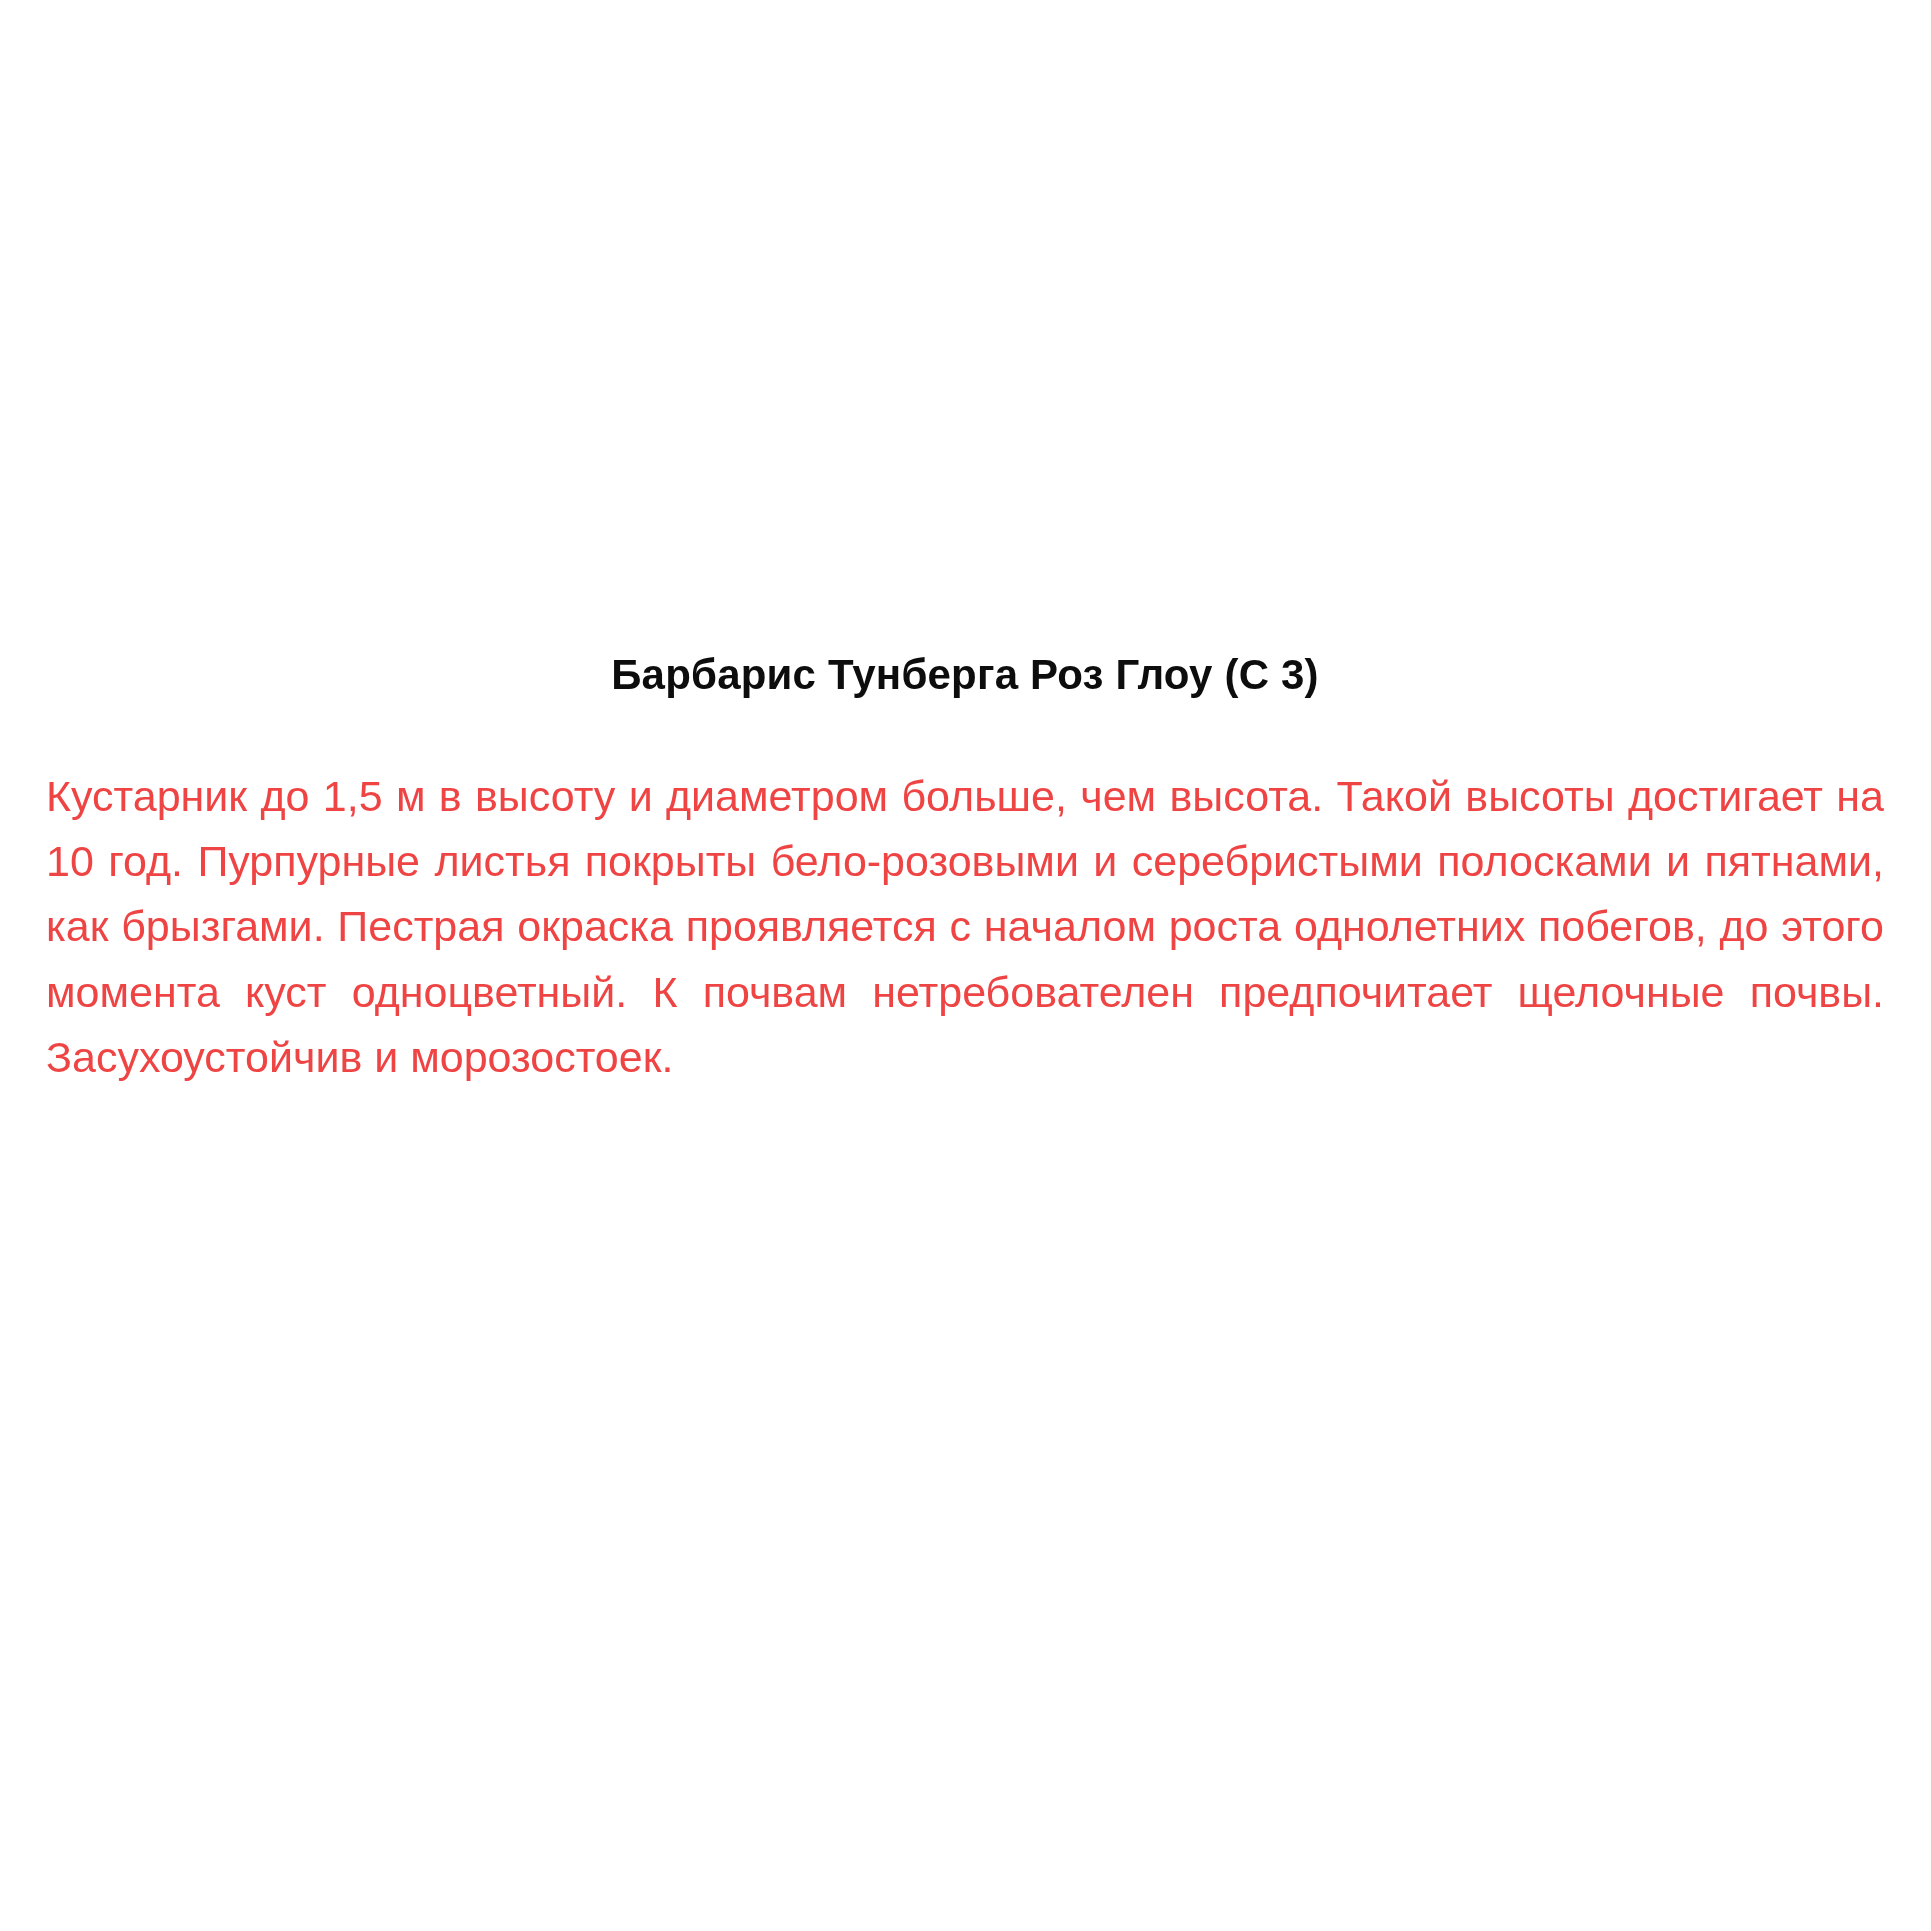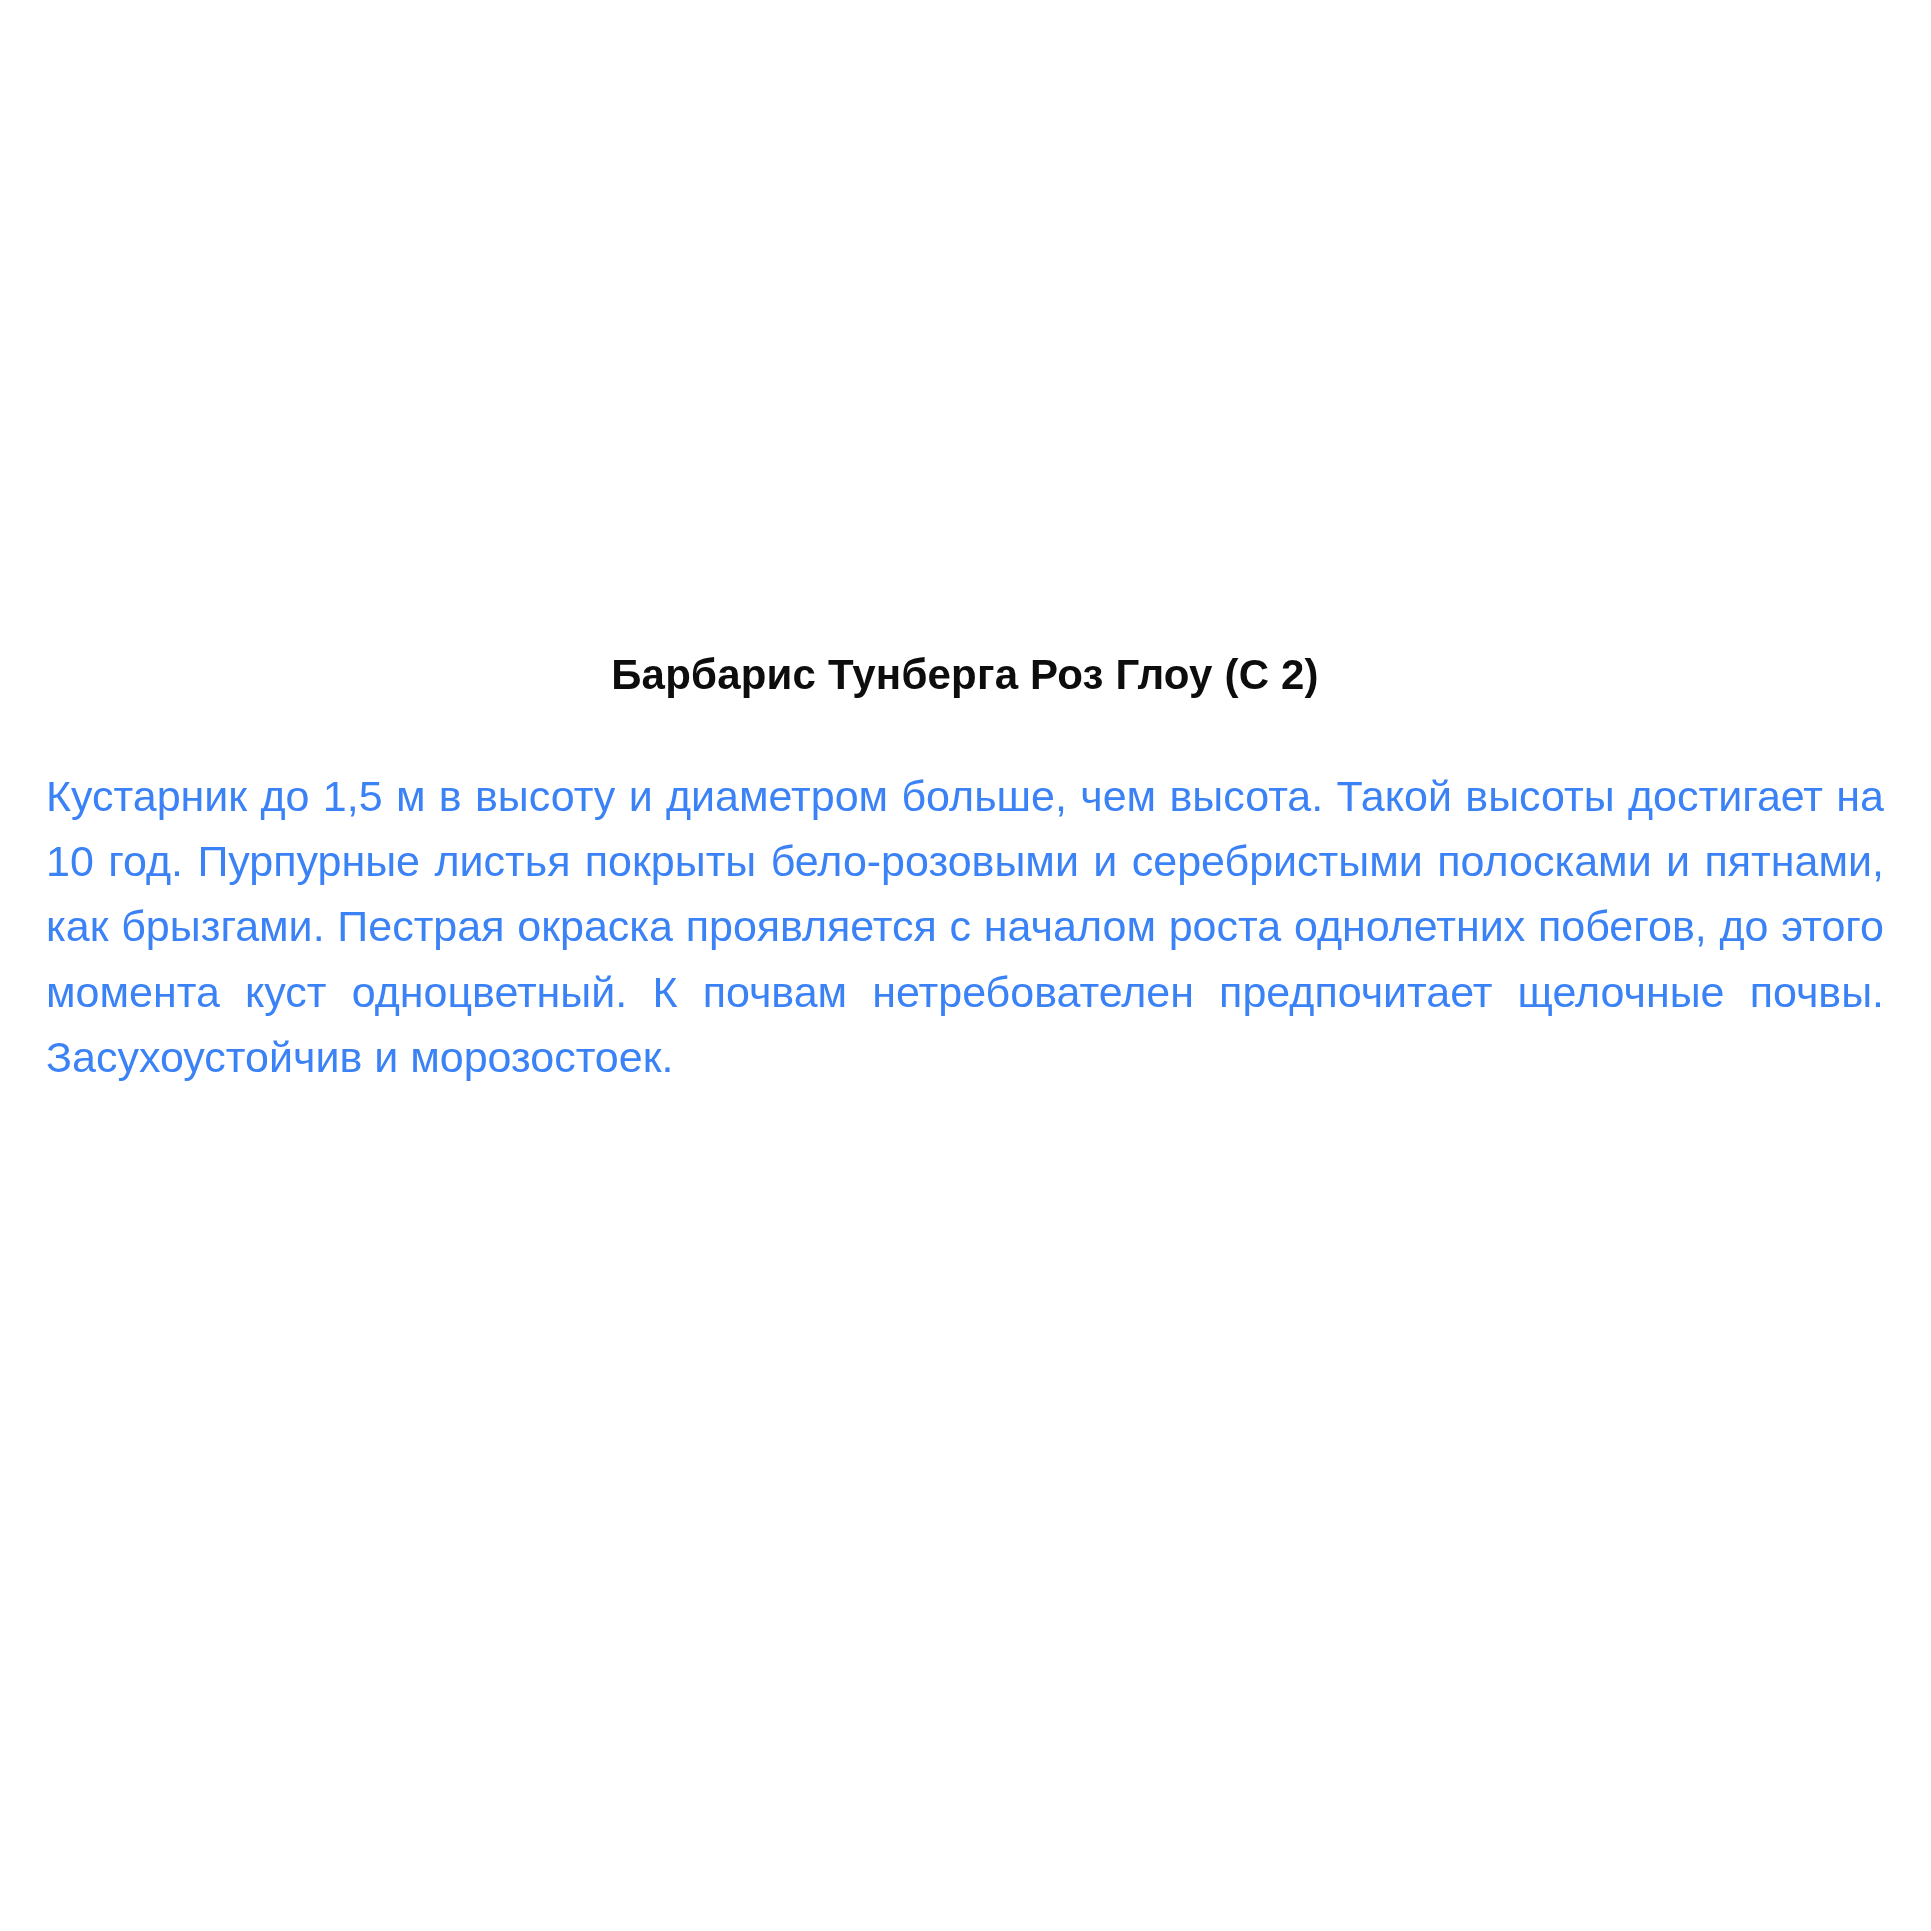--- a/index.html
+++ b/index.html
@@ -34,27 +34,27 @@
     letter-spacing: 0.2px;
     margin: 0 0 62px 0;
     color: #0d0d0d;
   }
   .doc-paragraph {
     font-size: 43px;
     line-height: 1.52;
     text-align: justify;
     text-justify: inter-word;
     margin: 0;
-    color: #3b82f6;
+    color: #ef4444;
     font-weight: 400;
     hyphens: manual;
   }
 </style>
 </head>
 <body>
 
 <div class="page">
   <div class="content">
-    <h1 class="doc-title">Барбарис Тунберга Роз Глоу (С 2)</h1>
+    <h1 class="doc-title">Барбарис Тунберга Роз Глоу (С 3)</h1>
     <p class="doc-paragraph">Кустарник до 1,5 м в высоту и диаметром больше, чем высота. Такой высоты достигает на 10 год. Пурпурные листья покрыты бело-розовыми и серебристыми полосками и пятнами, как брызгами. Пестрая окраска проявляется с началом роста  однолетних побегов, до этого момента куст одноцветный. К почвам нетребователен предпочитает щелочные почвы. Засухоустойчив и морозостоек.</p>
   </div>
 </div>
 
 
 </body></html>

